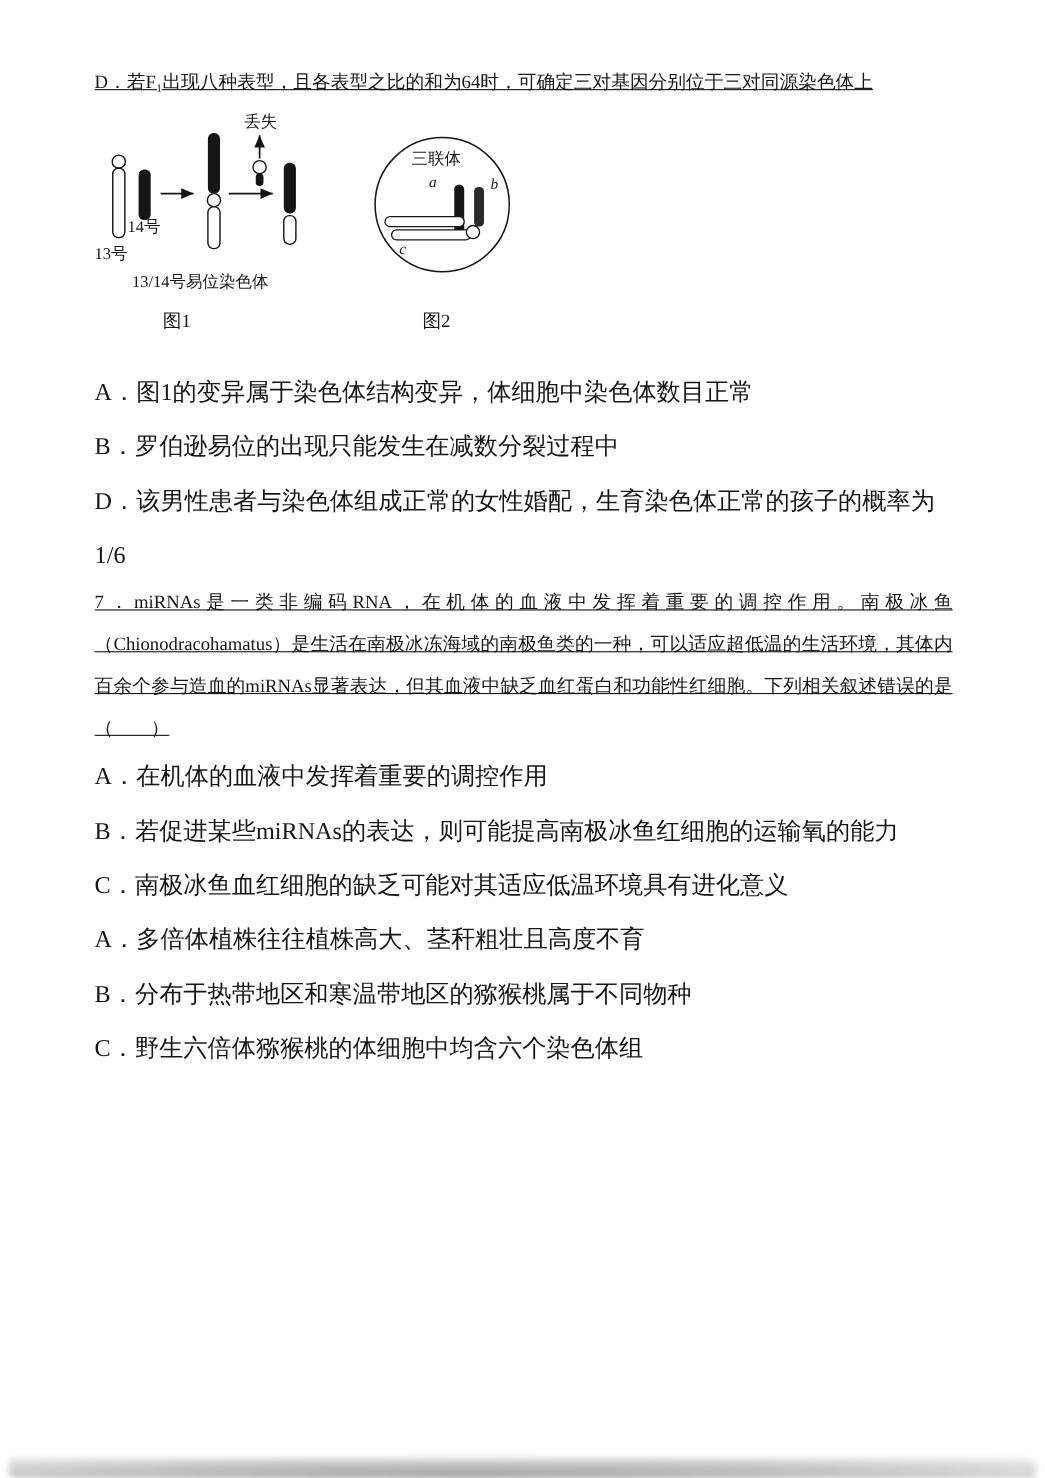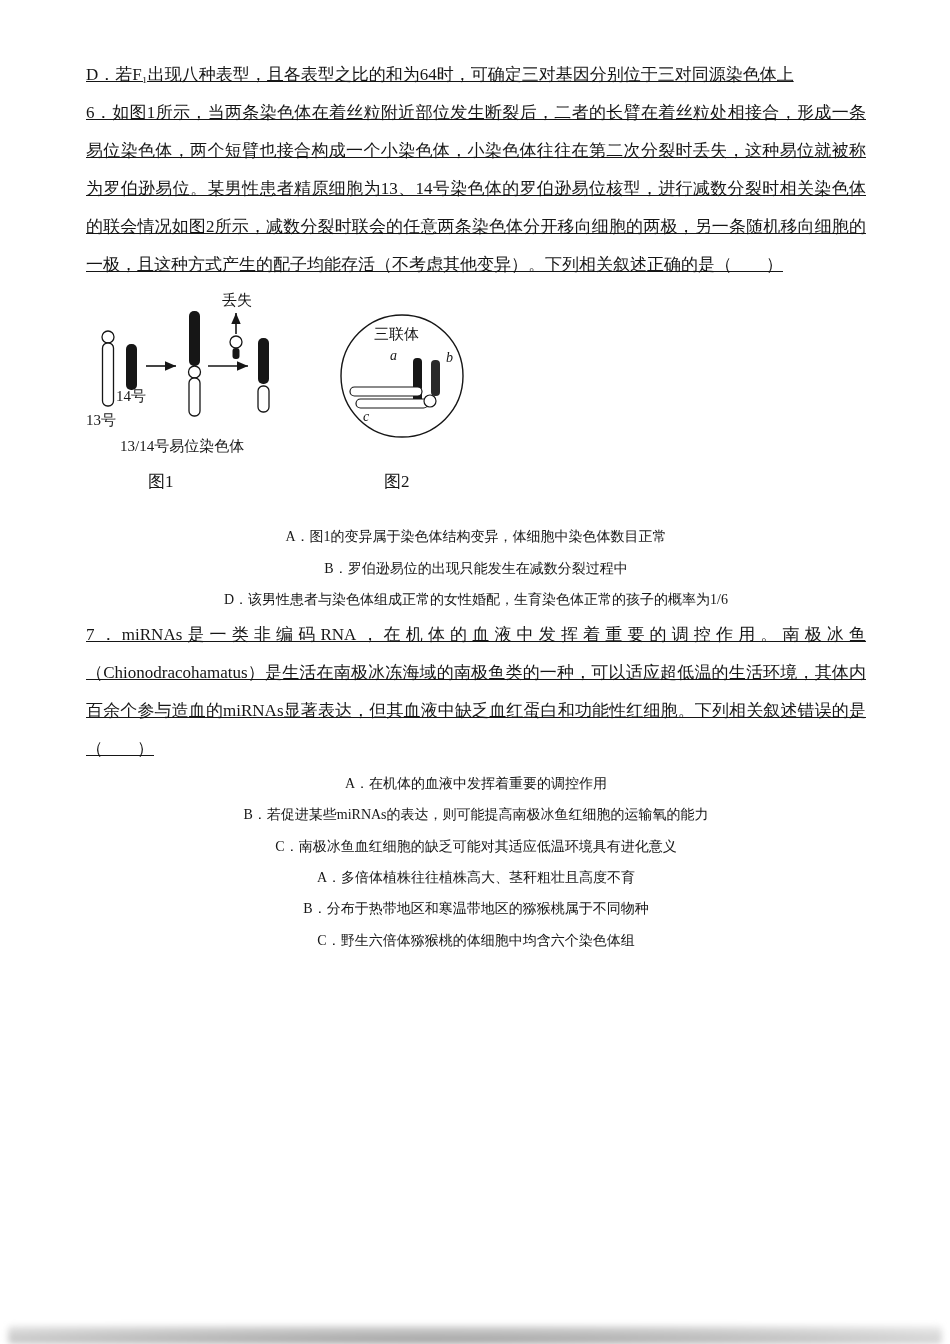--- a/index.html
+++ b/index.html
@@ -15,23 +15,23 @@
   }
   .page { padding: 56px 84px 0 86px; }
   .para {
     font-size: 17px;
     line-height: 2.24;
     text-align: justify;
     margin: 0;
     text-decoration: underline;
   }
   .option-line {
-    font-size: 14px;
+    font-size: 22px;
     line-height: 2.24;
-    text-align: center;
+    text-align: left;
     margin: 0;
   }
   .figure-block { margin: 4px 0 14px 0; }
   svg text {
     font-family: "Liberation Serif", "DejaVu Serif", serif;
     fill: #161616;
     font-size: 15px;
   }
   svg text.fig-caption { font-size: 17px; }
   svg text.fig-letter { font-size: 14px; font-style: italic; }
@@ -47,21 +47,20 @@
   }
 </style>
 </head>
 <body>
 
 <div class="page">
 
   <p class="para">D．若F₁出现八种表型，且各表型之比的和为64时，可确定三对基因分别位于三对同源染色体上</p>
 
   <section>
-    <p class="para">6．如图1所示，当两条染色体在着丝粒附近部位发生断裂后，二者的长臂在着丝粒处相接合，形成一条易位染色体，两个短臂也接合构成一个小染色体，小染色体往往在第二次分裂时丢失，这种易位就被称为罗伯逊易位。某男性患者精原细胞为13、14号染色体的罗伯逊易位核型，进行减数分裂时相关染色体的联会情况如图2所示，减数分裂时联会的任意两条染色体分开移向细胞的两极，另一条随机移向细胞的一极，且这种方式产生的配子均能存活（不考虑其他变异）。下列相关叙述正确的是（　　）</p>
 
     <div class="figure-block">
       <svg width="480" height="215" viewBox="0 0 480 215" aria-hidden="true">
         <defs>
           <marker id="arr" markerWidth="10" markerHeight="8" refX="7" refY="3" orient="auto">
             <path d="M0,0 L7,3 L0,6 Z" fill="#161616"></path>
           </marker>
         </defs>
 
         <g>

